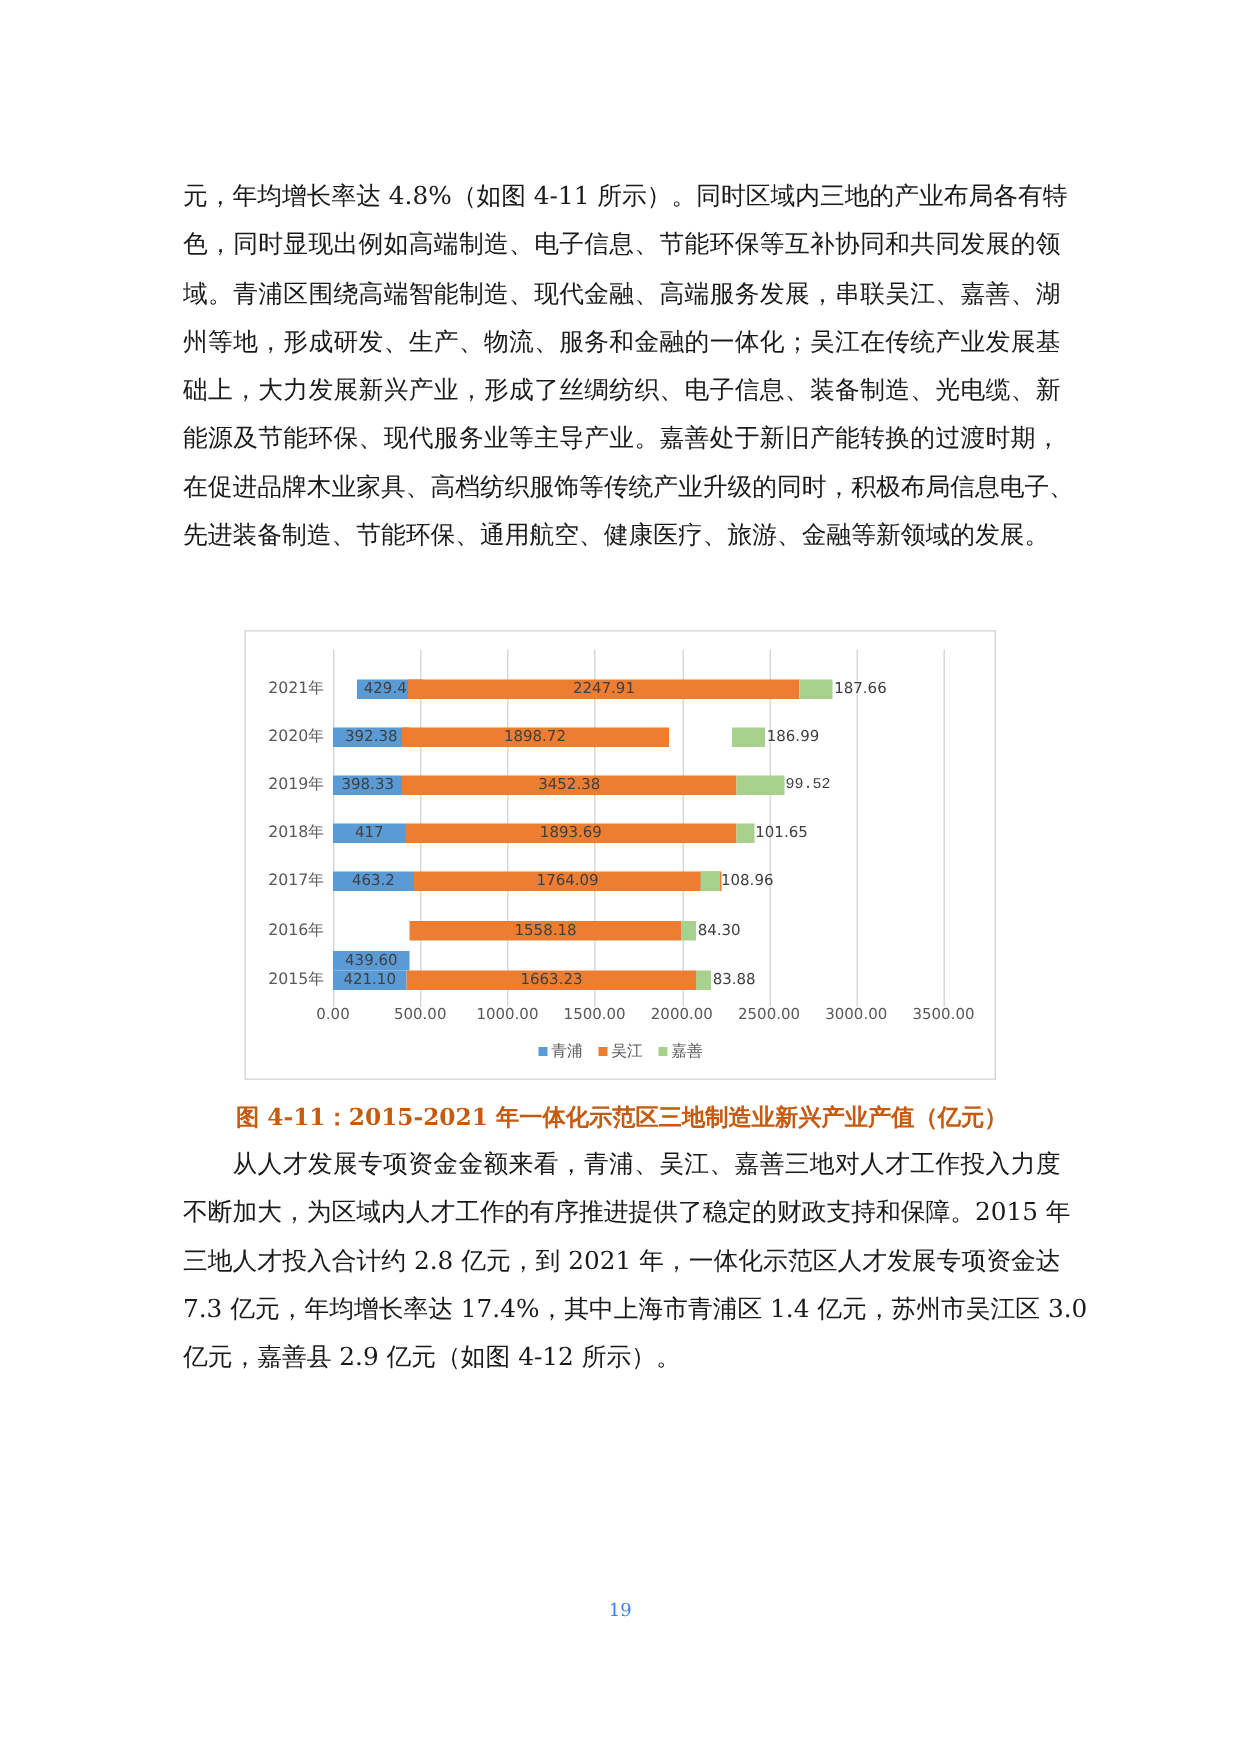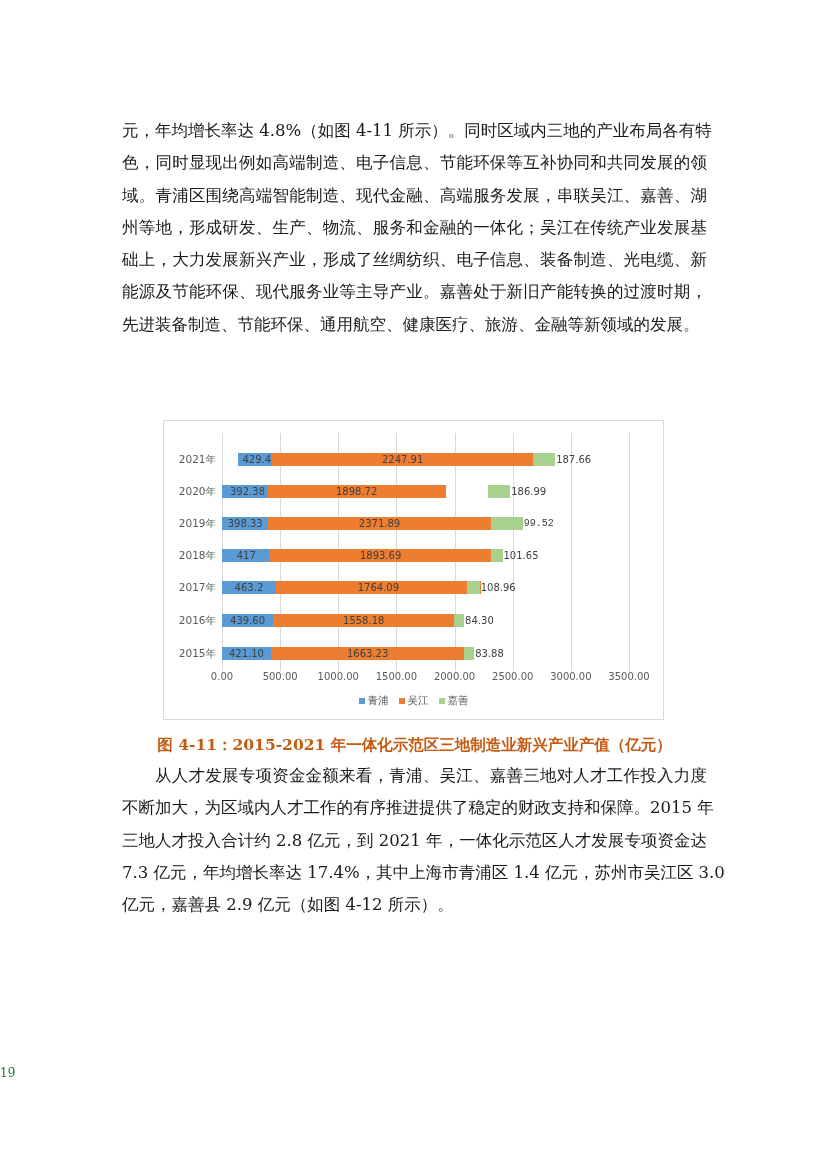--- a/index.html
+++ b/index.html
@@ -26,32 +26,33 @@
   .seg.wj { background: #ed7d31; }
   .seg.js { background: #a9d18e; }
   .seg.js .v { left: 100%; right: auto; text-align: left; padding-left: 1px; }
   .xtick { position: absolute; top: 250px; font-size: 10px; color: #595959; width: 60px; text-align: center; }
   .legend { position: absolute; left: 0; right: 0; top: 273px; text-align: center; font-size: 10.5px; color: #595959; }
   .legend .item { display: inline-block; margin: 0 5px; }
   .legend .sw { display: inline-block; width: 6px; height: 6px; margin-right: 3px; vertical-align: middle; }
 
   .caption { position: absolute; left: 122px; width: 585px; top: 735px; text-align: center;
              font-size: 15.5px; font-weight: bold; color: #c55a11; }
-  .pagenum { position: absolute; left: 0; width: 827px; top: 1066px; text-align: left; font-size: 12px; color: #15803d; }
+  .pagenum { position: absolute; left: 0; width: 827px; top: 1066px; text-align: center; font-size: 12px; color: #3b82f6; }
 </style>
 </head>
 <body>
 
 <div class="para" id="p1">
     <span class="line">元，年均增长率达 4.8%（如图 4-11 所示）。同时区域内三地的产业布局各有特</span>
     <span class="line">色，同时显现出例如高端制造、电子信息、节能环保等互补协同和共同发展的领</span>
     <span class="line">域。青浦区围绕高端智能制造、现代金融、高端服务发展，串联吴江、嘉善、湖</span>
     <span class="line">州等地，形成研发、生产、物流、服务和金融的一体化；吴江在传统产业发展基</span>
     <span class="line">础上，大力发展新兴产业，形成了丝绸纺织、电子信息、装备制造、光电缆、新</span>
     <span class="line">能源及节能环保、现代服务业等主导产业。嘉善处于新旧产能转换的过渡时期，</span>
+    <span class="line">在促进品牌木业家具、高档纺织服饰等传统产业升级的同时，积极布局信息电子、</span>
     <span class="line last">先进装备制造、节能环保、通用航空、健康医疗、旅游、金融等新领域的发展。</span>
   </div>
 
 <div class="chart-frame">
   <div class="plot" id="plot">
       <div class="gridline" style="left: 0px;"></div>
       <div class="gridline" style="left: 58.1429px;"></div>
       <div class="gridline" style="left: 116.286px;"></div>
       <div class="gridline" style="left: 174.429px;"></div>
       <div class="gridline" style="left: 232.571px;"></div>
@@ -81,21 +82,21 @@
         <div class="seg js" style="left: 266.422px; width: 21.7443px;">
           <span class="v">186.99</span>
         </div>
       </div>
       <div class="row" style="top: 84px; width: 407px;">
         <div class="ylabel">2019年</div>
         <div class="seg qp" style="left: 0px; width: 46.3201px;">
           <span class="v">398.33</span>
         </div>
         <div class="seg wj" style="left: 46.3201px; width: 222.416px;">
-          <span class="v">2371.89</span>
+          <span class="v">3452.38</span>
         </div>
         <div class="seg js" style="left: 268.736px; width: 32px; font-family: Liberation Mono, monospace;">
           <span class="v">99.52</span>
         </div>
       </div>
       <div class="row" style="top: 116px; width: 407px;">
         <div class="ylabel">2018年</div>
         <div class="seg qp" style="left: 0px; width: 48.4911px;">
           <span class="v">417</span>
         </div>
@@ -113,21 +114,21 @@
         </div>
         <div class="seg wj" style="left: 53.8635px; width: 205.138px;">
           <span class="v">1764.09</span>
         </div>
         <div class="seg js" style="left: 245px; width: 12.6705px;">
           <span class="v">108.96</span>
         </div>
       </div>
       <div class="row" style="top: 181px; width: 407px;">
         <div class="ylabel">2016年</div>
-        <div class="seg qp" style="left: 0px; width: 51.1192px;">
+        <div class="seg qp" style="left: 0px; width: 51.1192px; margin-top: 20px;">
           <span class="v">439.60</span>
         </div>
         <div class="seg wj" style="left: 51.1192px; width: 181.194px;">
           <span class="v">1558.18</span>
         </div>
         <div class="seg js" style="left: 232.313px; width: 9.80289px;">
           <span class="v">84.30</span>
         </div>
       </div>
       <div class="row" style="top: 214px; width: 407px;">

